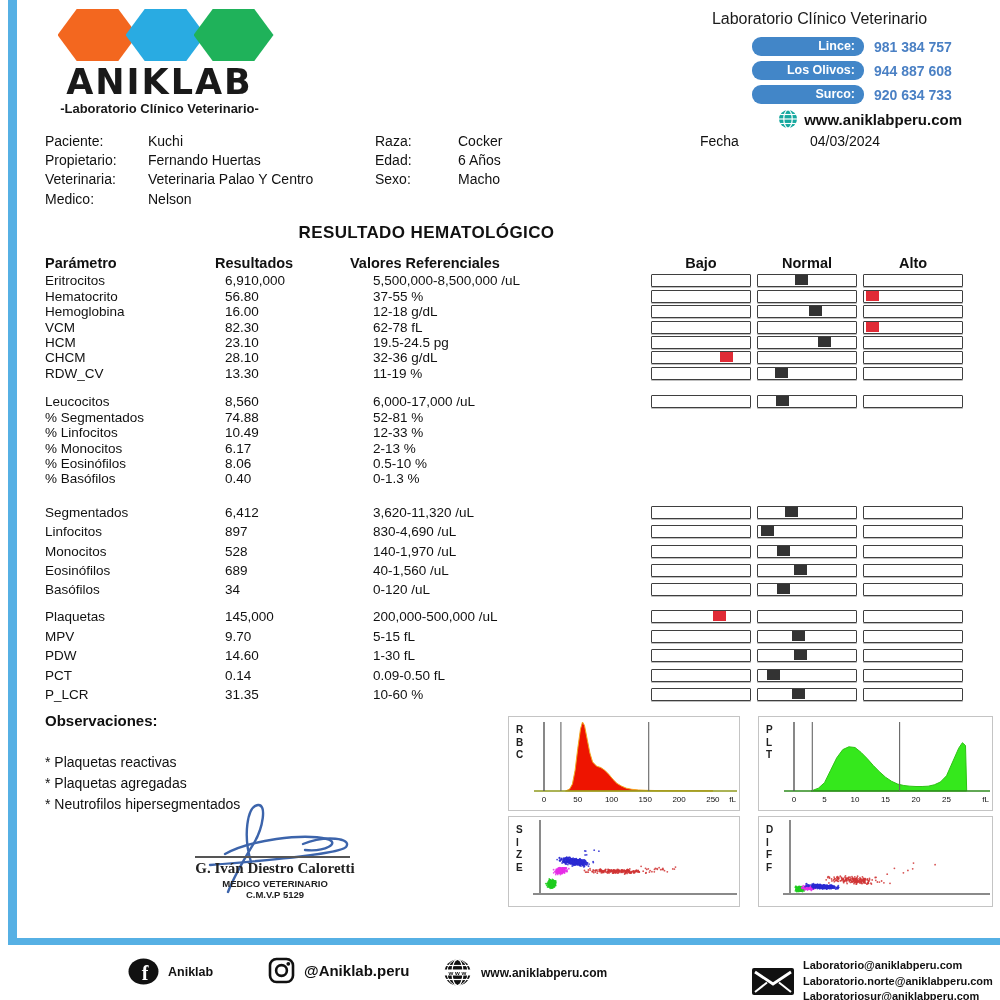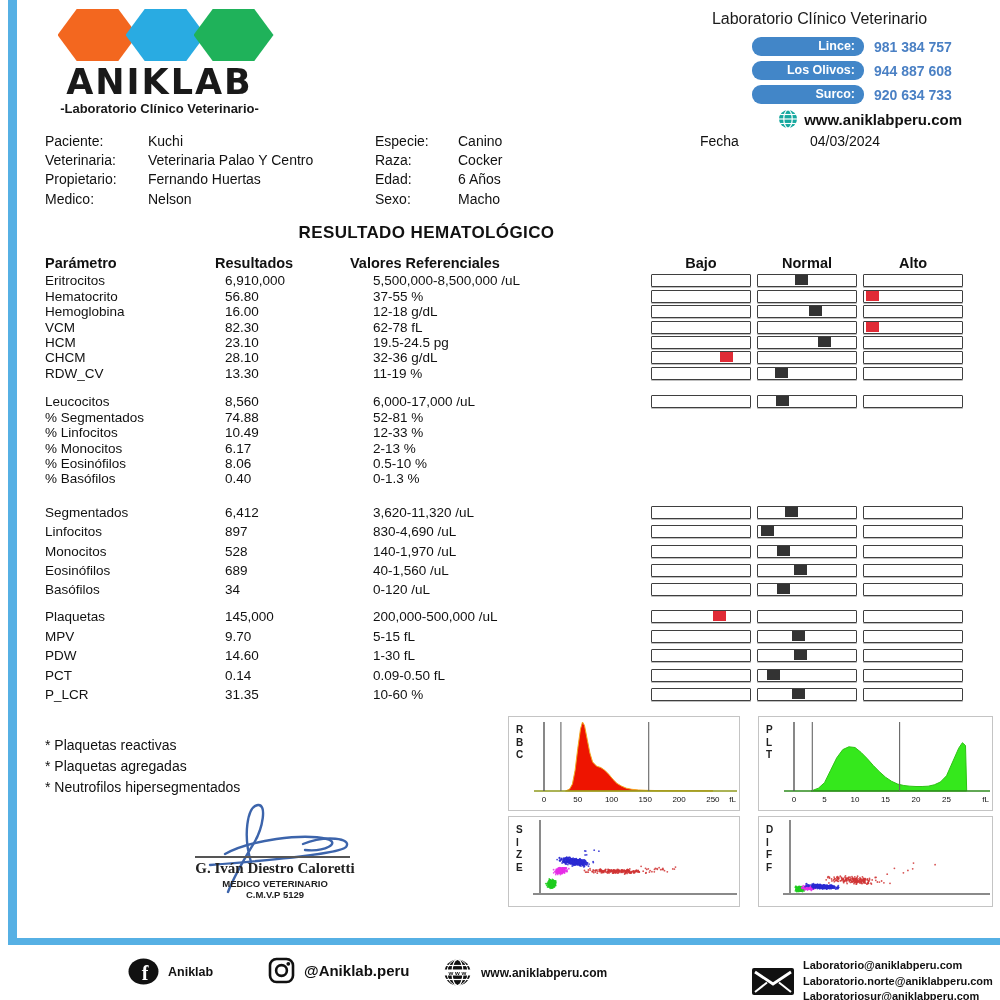--- a/index.html
+++ b/index.html
@@ -136,37 +136,33 @@
     </div>
   </div>
 
   <div class="patient">
     <div class="pcol pcol-left">
         <div class="pf-row">
           <span class="pf-label">Paciente:</span>
           <span class="pf-value">Kuchi</span>
         </div>
         <div class="pf-row">
+          <span class="pf-label">Propietario:</span>
+          <span class="pf-value">Fernando Huertas</span>
+        </div>
+        <div class="pf-row">
           <span class="pf-label">Veterinaria:</span>
           <span class="pf-value">Veterinaria Palao Y Centro</span>
-        </div>
-        <div class="pf-row">
-          <span class="pf-label">Propietario:</span>
-          <span class="pf-value">Fernando Huertas</span>
         </div>
         <div class="pf-row">
           <span class="pf-label">Medico:</span>
           <span class="pf-value">Nelson</span>
         </div>
       </div>
     <div class="pcol pcol-mid">
-        <div class="pf-row">
-          <span class="pf-label">Especie:</span>
-          <span class="pf-value">Canino</span>
-        </div>
         <div class="pf-row">
           <span class="pf-label">Raza:</span>
           <span class="pf-value">Cocker</span>
         </div>
         <div class="pf-row">
           <span class="pf-label">Edad:</span>
           <span class="pf-value">6 Años</span>
         </div>
         <div class="pf-row">
           <span class="pf-label">Sexo:</span>
@@ -511,20 +507,21 @@
             </div>
             <div class="bcell">
               <div class="bar"></div>
             </div>
           </div>
         </div>
       </div>
   </div>
 
   <div class="obs">
+    <div class="obs-title">Observaciones:</div>
     <div class="obs-list" id="obs-list">
         <div class="obs-item">* Plaquetas reactivas</div>
         <div class="obs-item">* Plaquetas agregadas</div>
         <div class="obs-item">* Neutrofilos hipersegmentados</div>
       </div>
   </div>
 
   <div class="sig">
     <svg width="235" height="100" viewBox="0 0 235 100">
       <g fill="none" stroke="#3c64ab" stroke-width="2.4" stroke-linecap="round">

